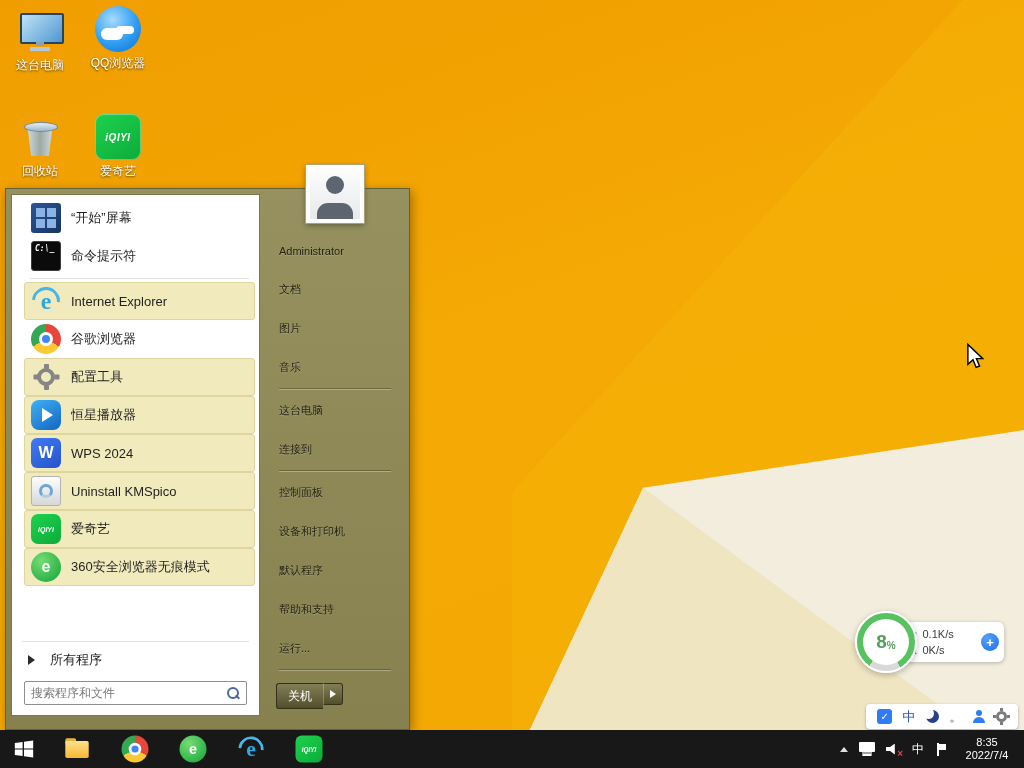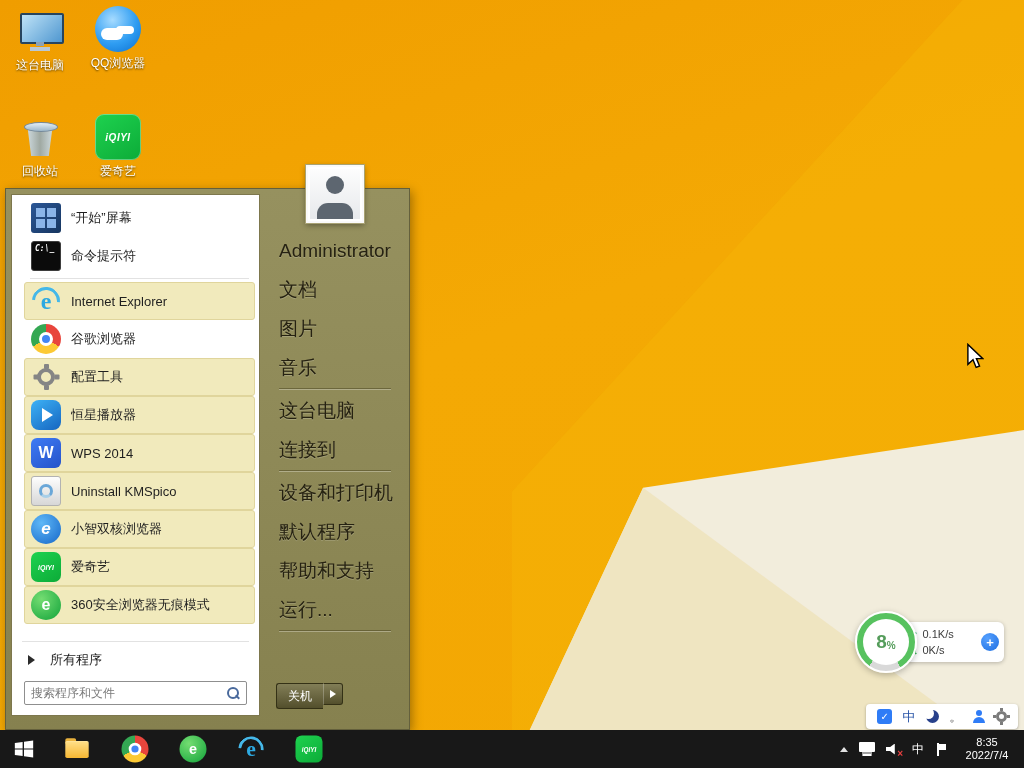--- a/index.html
+++ b/index.html
@@ -114,21 +114,21 @@
     border: 1px solid #8f8f8f; border-radius: 2px; background: #fff; padding: 0 6px; }
   .search-box input { flex: 1; border: none; outline: none; font-size: 12px; color: #444; font-family: inherit; }
   .search-box input::placeholder { color: #7a7a7a; }
   .mag { position: relative; width: 14px; height: 14px; flex: 0 0 14px; }
   .mag::before { content: ""; position: absolute; left: 1px; top: 1px; width: 8px; height: 8px;
     border: 2px solid #49699c; border-radius: 50%; }
   .mag::after { content: ""; position: absolute; left: 9px; top: 10px; width: 5px; height: 2px;
     background: #49699c; transform: rotate(45deg); }
 
   .sm-right { position: absolute; left: 258px; top: 0; right: 4px; bottom: 4px; padding-top: 42px; }
-  .rp-item { display: flex; align-items: center; height: 39px; padding-left: 15px; font-size: 19px; color: #262212;
+  .rp-item { display: flex; align-items: center; height: 39px; padding-left: 15px; font-size: 11px; color: #262212;
     text-shadow: 0 1px 0 rgba(255,255,255,.18); cursor: default; }
   .rp-sep { height: 2px; margin: 1px 14px 1px 15px; border-top: 1px solid rgba(66,60,26,.45); border-bottom: 1px solid rgba(255,255,255,.3); }
 
   .avatar { position: absolute; left: 300px; top: -24px; width: 58px; height: 58px; background: #fff;
     border: 2px solid #fafafa; box-shadow: 0 0 0 1px #a8a274, 0 2px 6px rgba(0,0,0,.4); z-index: 5; }
   .avatar-img { position: absolute; inset: 2px; background: linear-gradient(#fdfdfd, #e7e9ec); overflow: hidden; }
   .avatar-img::before { content: ""; position: absolute; left: 50%; top: 7px; width: 18px; height: 18px; margin-left: -9px;
     border-radius: 50%; background: #5d6670; }
   .avatar-img::after { content: ""; position: absolute; left: 50%; bottom: -5px; width: 36px; height: 21px; margin-left: -18px;
     border-radius: 11px 11px 0 0; background: #5d6670; }
@@ -272,29 +272,25 @@
               <span class="css-gear"></span>
             </span>
           <span class="sm-label">配置工具</span>
         </div>
         <div class="sm-item hl">
           <span class="app-icon ic-player"></span>
           <span class="sm-label">恒星播放器</span>
         </div>
         <div class="sm-item hl">
           <span class="app-icon ic-wps"></span>
-          <span class="sm-label">WPS 2014</span>
+          <span class="sm-label">WPS 2024</span>
         </div>
         <div class="sm-item hl">
           <span class="app-icon ic-kms"></span>
           <span class="sm-label">Uninstall KMSpico</span>
-        </div>
-        <div class="sm-item hl">
-          <span class="app-icon ic-xiaozhi"></span>
-          <span class="sm-label">小智双核浏览器</span>
         </div>
         <div class="sm-item hl">
           <span class="app-icon ic-iqiyi"></span>
           <span class="sm-label">爱奇艺</span>
         </div>
         <div class="sm-item hl">
           <span class="app-icon ic-360"></span>
           <span class="sm-label">360安全浏览器无痕模式</span>
         </div>
       </div>
@@ -330,20 +326,23 @@
           <span>音乐</span>
         </div>
       <div class="rp-sep"></div>
       <div class="rp-item">
           <span>这台电脑</span>
         </div>
       <div class="rp-item">
           <span>连接到</span>
         </div>
       <div class="rp-sep"></div>
+      <div class="rp-item">
+          <span>控制面板</span>
+        </div>
       <div class="rp-item">
           <span>设备和打印机</span>
         </div>
       <div class="rp-item">
           <span>默认程序</span>
         </div>
       <div class="rp-item">
           <span>帮助和支持</span>
         </div>
       <div class="rp-item">

